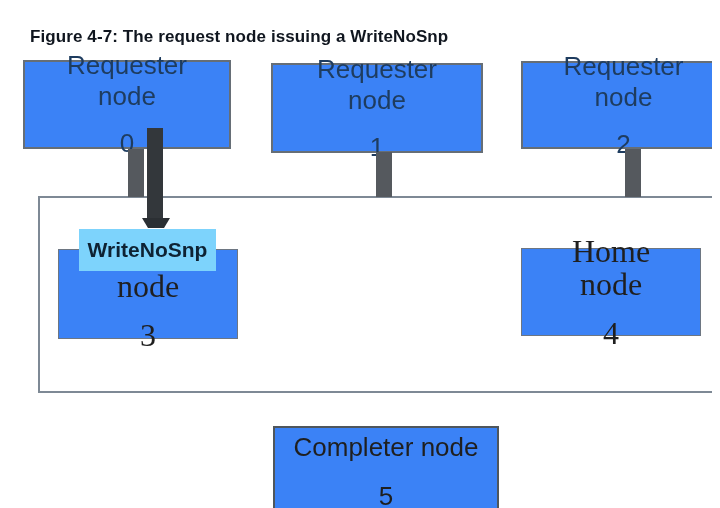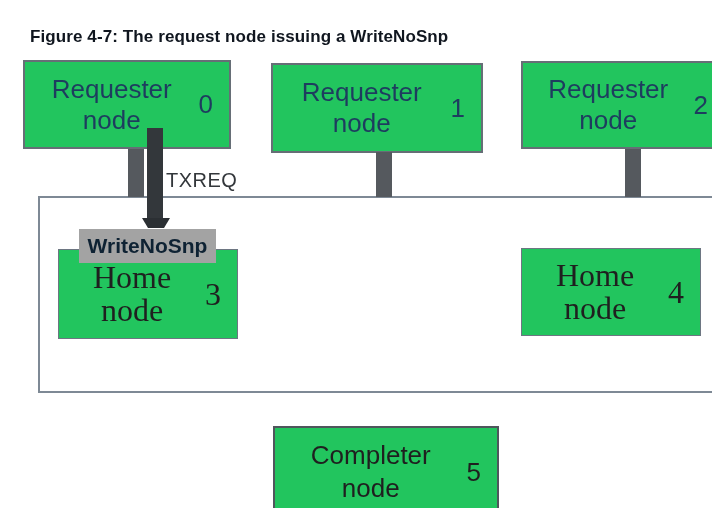--- a/index.html
+++ b/index.html
@@ -15,23 +15,23 @@
   .figure-title {
     position: absolute;
     left: 6px; top: 3px;
     font-size: 17px;
     font-weight: bold;
     color: #10161f;
     letter-spacing: 0.1px;
   }
   .node-box {
     position: absolute;
-    background: #22c55e;
+    background: #3b82f6;
     display: flex;
-    flex-direction: row;
+    flex-direction: column;
     align-items: center;
     justify-content: center;
     text-align: center;
   }
   .requester {
     border: 2px solid #666e76;
     color: #1e3c5f;
     font-size: 26px;
     line-height: 31px;
   }
@@ -89,22 +89,22 @@
   .txreq-label {
     position: absolute;
     left: 142px; top: 145px;
     font-size: 20px;
     color: #33373b;
     letter-spacing: 0.5px;
   }
   .writenosnp-badge {
     position: absolute;
     left: 63px; top: 213px;
-    width: 137px; height: 34px;
-    background: #a3a3a3;
+    width: 137px; height: 42px;
+    background: #7dd3fc;
     color: #0e2233;
     font-size: 21px;
     font-weight: 600;
     display: flex;
     align-items: center;
     justify-content: center;
   }
   .watermark { position: absolute; white-space: nowrap; }
   #wm-zhihu { left: 564px; top: 464px; font-size: 17px; color: #d6d6d6; }
   #wm-csdn  { left: 601px; top: 481px; font-size: 15px; color: #bfbfbf; }
@@ -130,21 +130,20 @@
     <span>Requester node</span>
     <span>2</span>
   </div>
 
   <div id="line0" class="vline"></div>
   <div id="line1" class="vline"></div>
   <div id="line2" class="vline"></div>
 
   <div id="arrow-shaft" class="vline"></div>
   <div class="arrowhead"></div>
-  <div class="txreq-label">TXREQ</div>
 
   <div id="home3" class="node-box home">
     <span>Home node</span>
     <span>3</span>
   </div>
   <div id="home4" class="node-box home">
     <span>Home node</span>
     <span>4</span>
   </div>
 

